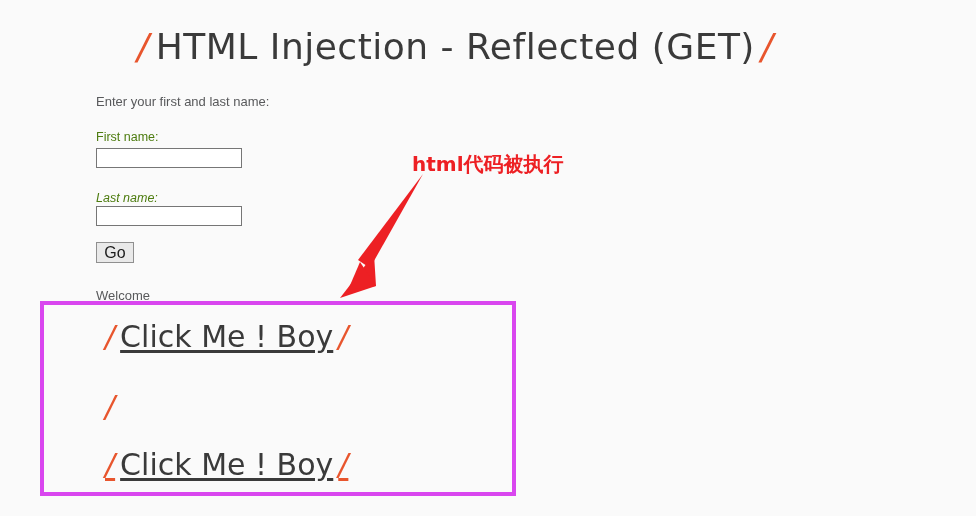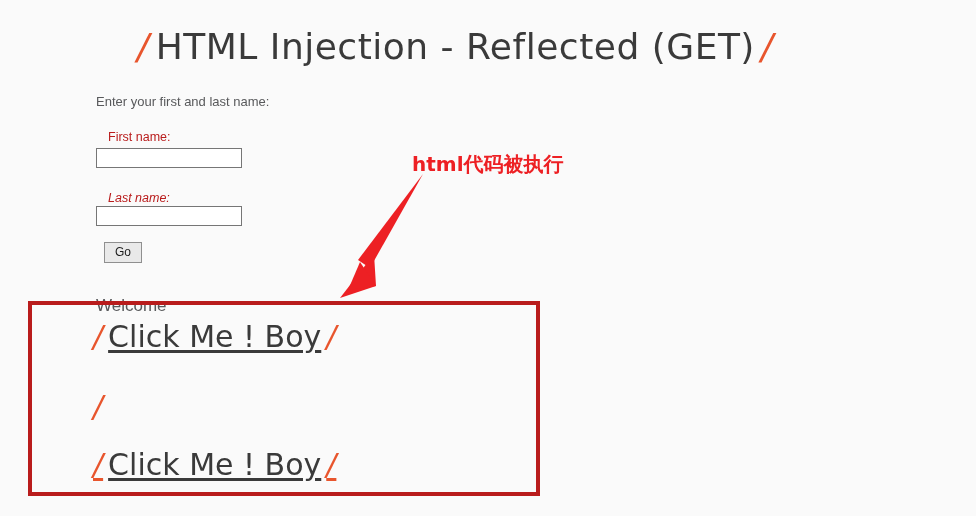--- a/index.html
+++ b/index.html
@@ -41,23 +41,23 @@
   .intro-label {
     position: absolute;
     left: 96px;
     top: 94px;
     font-size: 13px;
     color: #58595b;
     white-space: nowrap;
   }
   .field-label {
     position: absolute;
-    left: 108px;
+    left: 96px;
     font-size: 12.5px;
-    color: #b91c1c;
+    color: #4d7c0f;
     white-space: nowrap;
   }
   .label-first { top: 130px; }
   .label-last  { top: 191px; font-style: italic; }
 
   .text-input {
     position: absolute;
     left: 96px;
     width: 146px;
     height: 20px;
@@ -76,46 +76,45 @@
   .go-button {
     position: absolute;
     left: 96px;
     top: 242px;
     min-width: 38px;
     height: 21px;
     box-sizing: border-box;
     background: #e9e9e9;
     border: 1px solid #8f8f8f;
     font-family: "Liberation Sans", sans-serif;
-    font-size: 12px;
+    font-size: 16px;
     color: #1b1b1b;
     padding: 0 7px;
     line-height: 19px;
     cursor: pointer;
-    margin-left: 8px;
   }
 
   .welcome-text {
     position: absolute;
     left: 96px;
-    top: 296px;
-    font-size: 17px;
+    top: 288px;
+    font-size: 13px;
     color: #58595b;
     white-space: nowrap;
   }
 
   
   .inject-box {
     position: absolute;
-    left: 28px;
+    left: 40px;
     top: 301px;
-    width: 512px;
+    width: 476px;
     height: 195px;
     box-sizing: border-box;
-    border: 4px solid #b91c1c;
+    border: 4px solid #d946ef;
     background: transparent;
   }
 
   .inject-line {
     position: absolute;
     left: 56px;
     font-family: "DejaVu Sans", sans-serif;
     font-size: 30px;
     color: #3a3a3a;
     white-space: nowrap;

